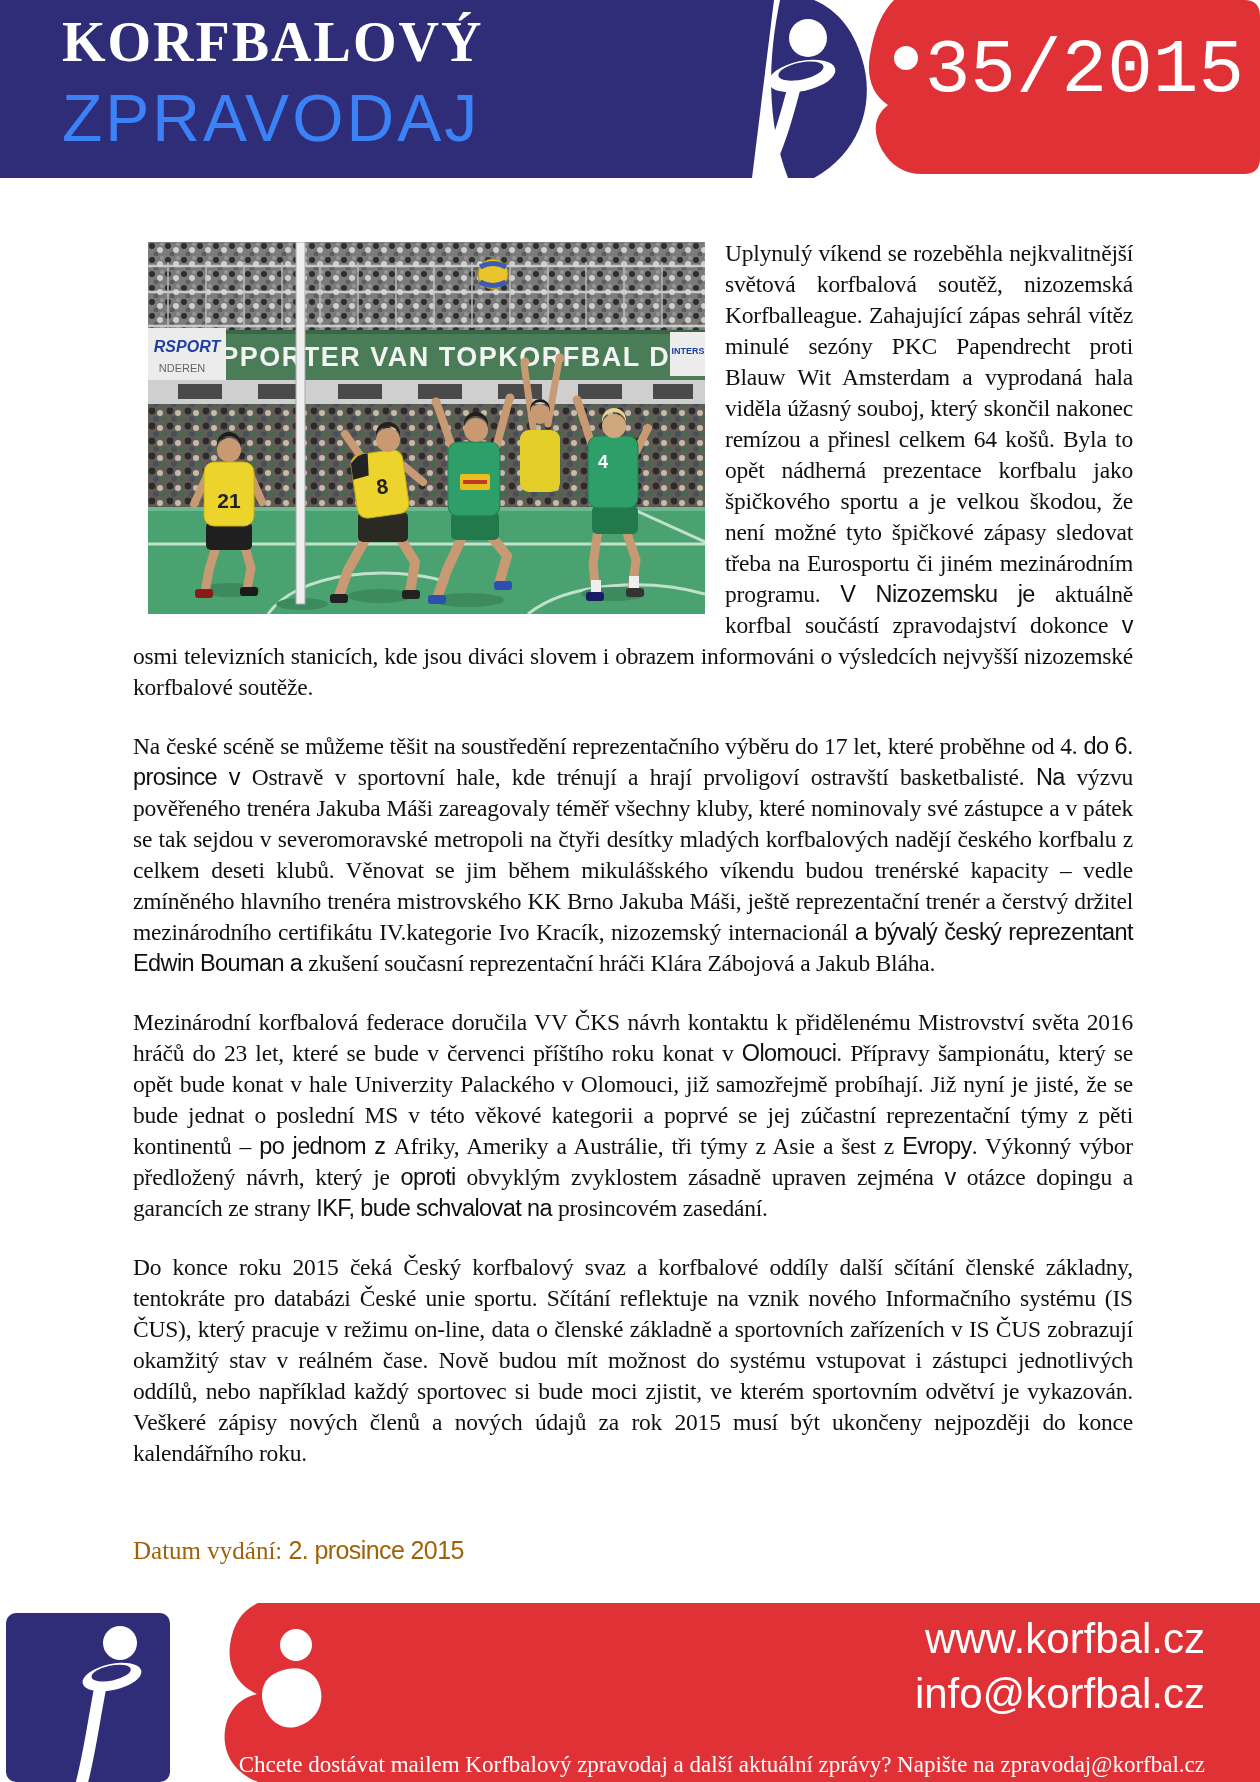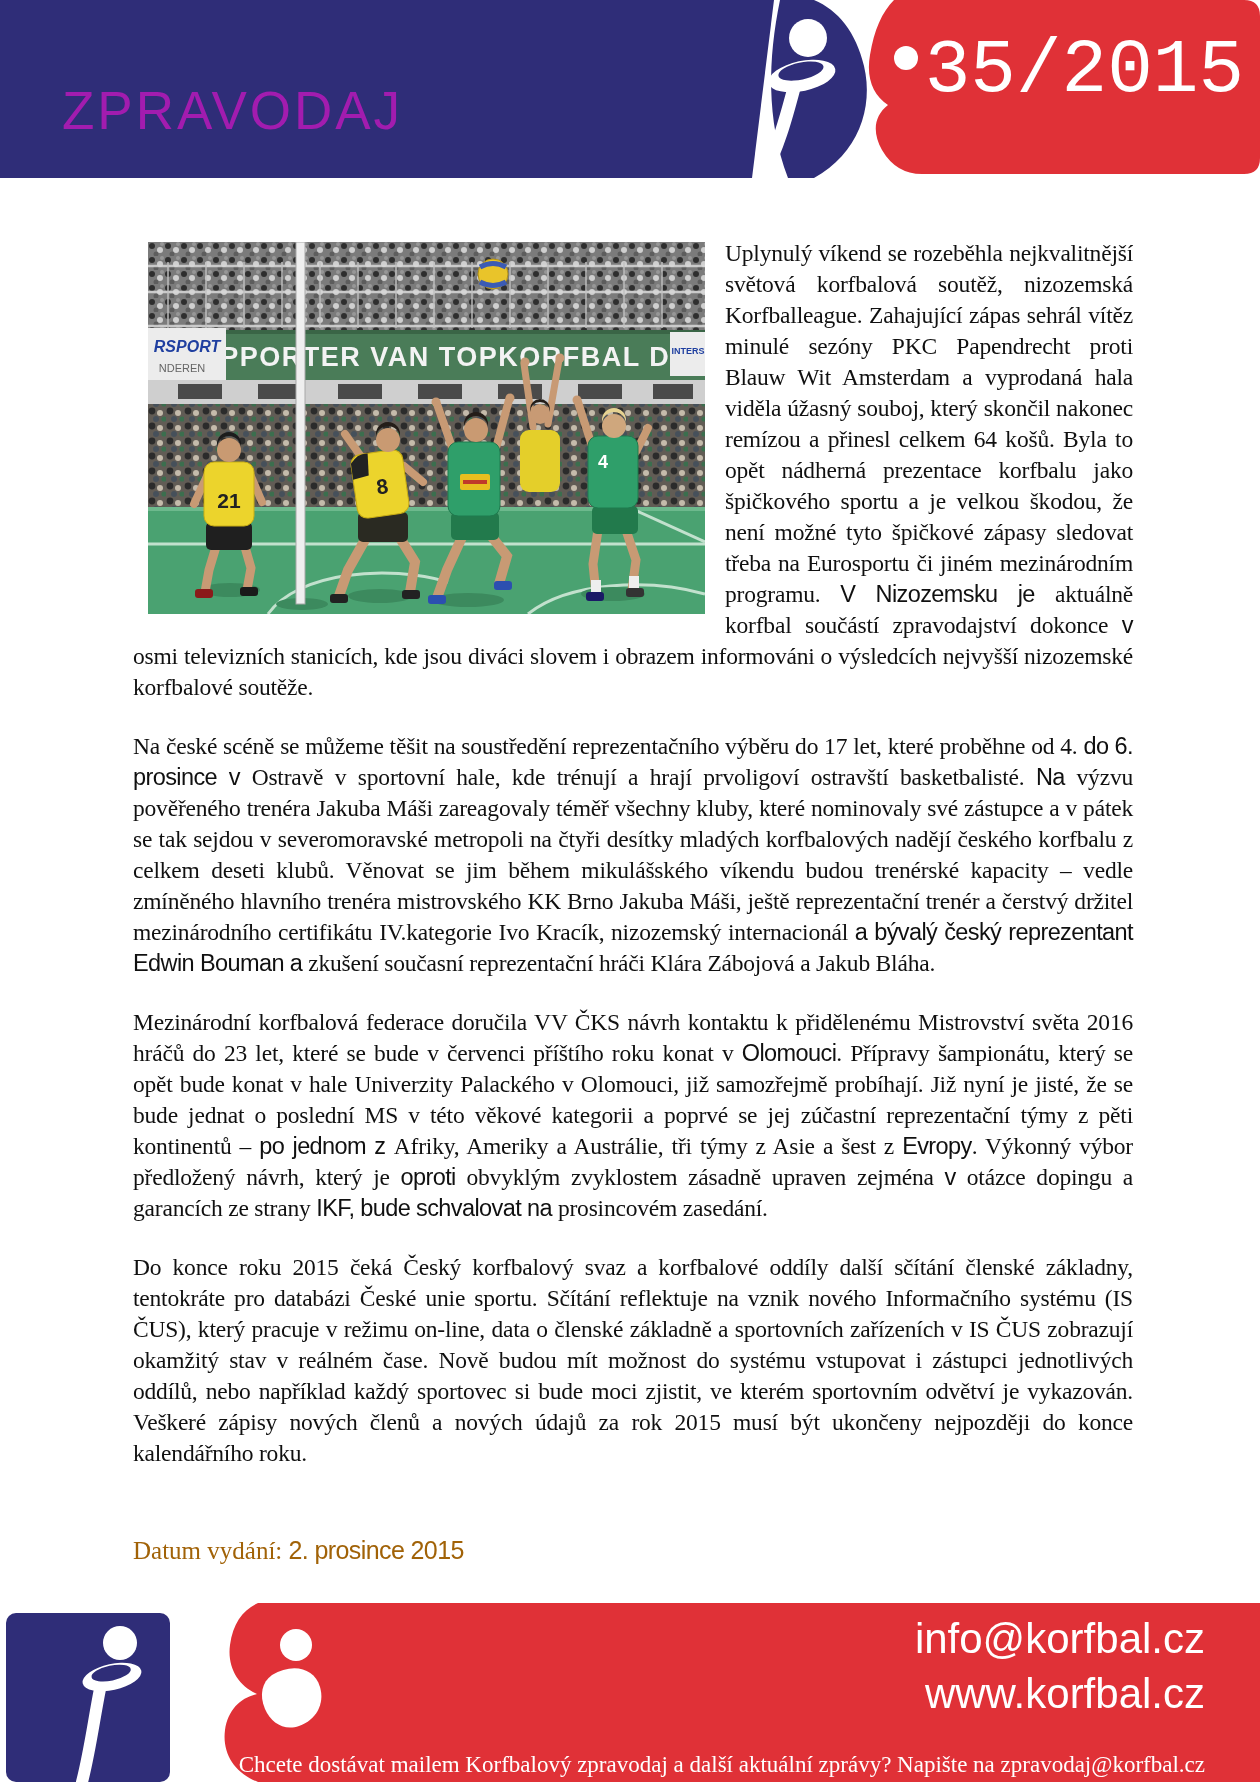--- a/index.html
+++ b/index.html
@@ -6,23 +6,23 @@
   html,body { background:#ffffff; }
   .page { position:relative; width:1260px; height:1782px; background:#fff; overflow:hidden;
           font-family:"Liberation Serif", serif; }
 
   
   .masthead { position:relative; width:1260px; height:178px; }
   .masthead svg { position:absolute; inset:0; }
   .m-title1 { position:absolute; left:62px; top:10px; color:#fff;
               font-family:"Liberation Serif", serif; font-weight:bold;
               font-size:56px; letter-spacing:2px; }
-  .m-title2 { position:absolute; left:62px; top:80px; color:#a21caf;
+  .m-title2 { position:absolute; left:62px; top:80px; color:#3b82f6;
               font-family:"Liberation Sans", sans-serif;
-              font-size:53px; letter-spacing:3px; }
+              font-size:66px; letter-spacing:3px; }
   .m-issue  { position:absolute; right:16px; top:28px; color:#fff;
               font-family:Liberation Mono, monospace; font-size:76px; }
 
   
   .article { margin:60px 127px 0 133px; }
   .photo-wrap { float:left; width:557px; height:372px; margin:4px 20px 6px 15px;
                 background:#777; }
   .photo-wrap svg { display:block; }
   p.body { font-size:23.5px; line-height:31px; text-align:justify; color:#101010;
            letter-spacing:-0.2px; margin-bottom:28px; }
@@ -55,20 +55,21 @@
         <g transform="rotate(-12 802 76)">
           <ellipse cx="802" cy="76" rx="34" ry="15" fill="#fff"></ellipse>
           <ellipse cx="802" cy="71" rx="23" ry="8.5" fill="#2f2d78"></ellipse>
         </g>
         <path d="M794,88 C786,118 778,148 762,178" stroke="#fff" stroke-width="13" fill="none" stroke-linecap="round"></path>
       </g>
 
       <path d="M894,0 H1244 Q1260,0 1260,16 V158 Q1260,174 1244,174 H922 Q896,174 882,150 C872,132 874,116 888,105 C873,95 866,78 870,55 C874,30 882,12 894,0 Z" fill="#e03137"></path>
       <circle cx="906" cy="58" r="12" fill="#fff"></circle>
     </svg>
+    <div class="m-title1">KORFBALOVÝ</div>
     <div class="m-title2">ZPRAVODAJ</div>
     <div class="m-issue">35/2015</div>
   </div>
 
   <div class="article">
 
     <div class="photo-wrap">
       <svg viewBox="0 0 557 372" width="557" height="372">
         <defs>
           <pattern id="crowdA" width="16" height="14" patternUnits="userSpaceOnUse">
@@ -254,19 +255,19 @@
       <g>
         <circle cx="120" cy="40" r="17" fill="#fff"></circle>
         <g transform="rotate(-12 112 74)">
           <ellipse cx="112" cy="74" rx="30" ry="13" fill="#fff"></ellipse>
           <ellipse cx="112" cy="70" rx="20" ry="7.5" fill="#2f2d78"></ellipse>
         </g>
         <path d="M100,86 C94,116 90,148 82,179" stroke="#fff" stroke-width="12" fill="none" stroke-linecap="round"></path>
       </g>
     </svg>
     <div class="contact">
+      <div>www.korfbal.cz</div>
       <div>info@korfbal.cz</div>
-      <div>www.korfbal.cz</div>
     </div>
     <div class="subscribe">Chcete dostávat mailem Korfbalový zpravodaj a další aktuální zprávy? Napište na zpravodaj@korfbal.cz</div>
   </div>
 
 </div>
 
 </body></html>

